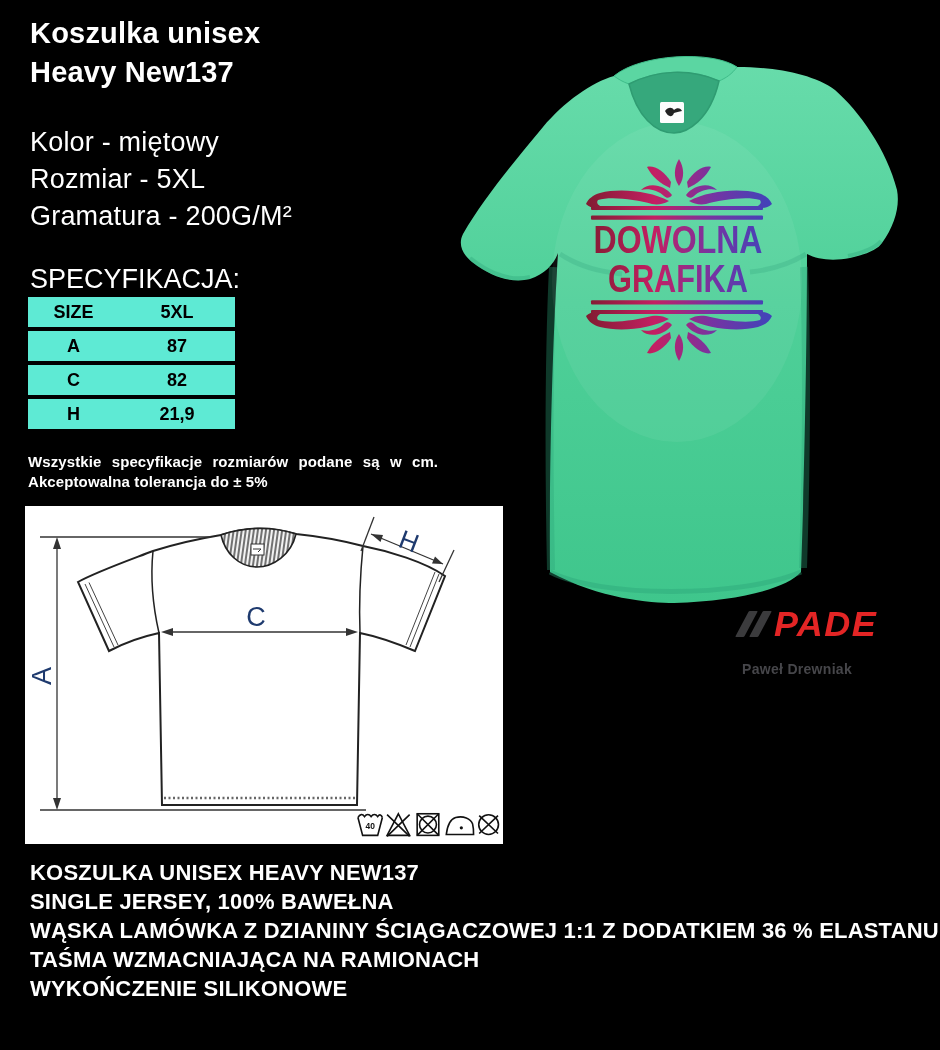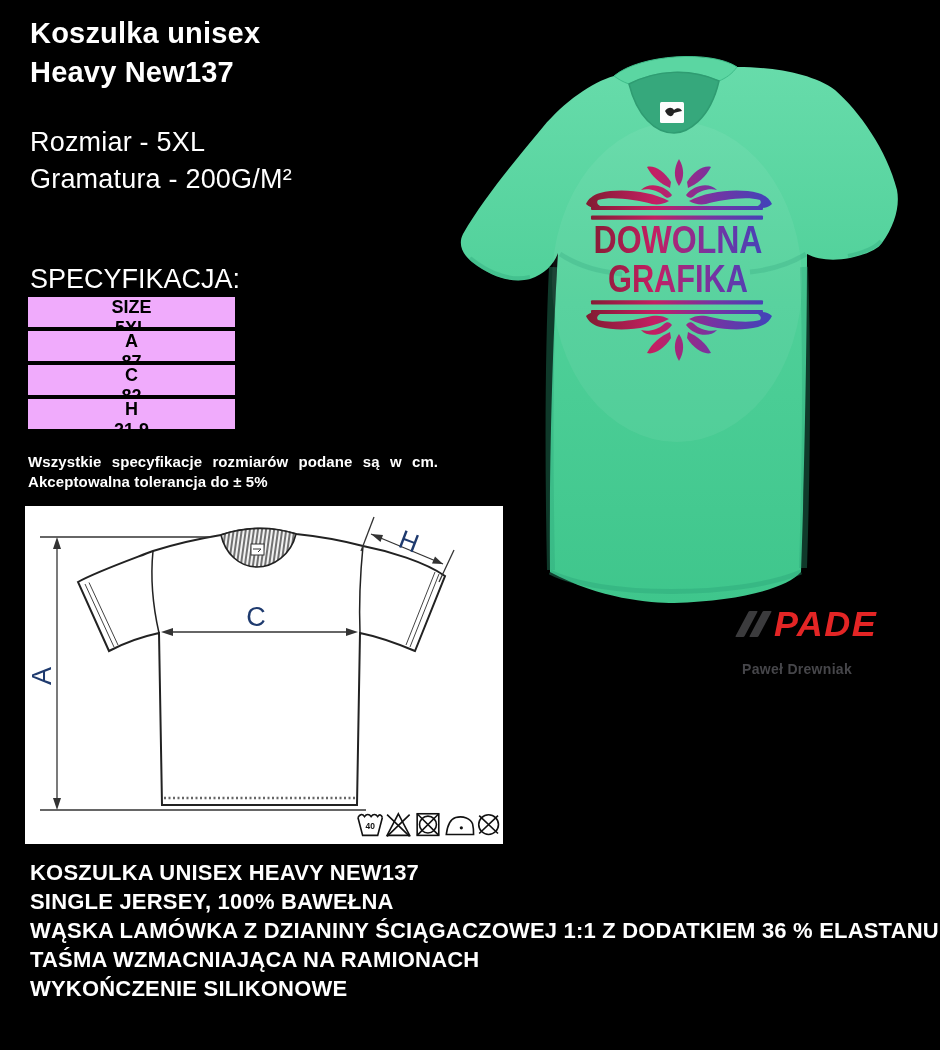--- a/index.html
+++ b/index.html
@@ -7,22 +7,22 @@
         font-family:"Liberation Sans", sans-serif;color:#fff;}
 
   .title{position:absolute;left:30px;top:14px;font-size:29px;font-weight:bold;
          line-height:39px;letter-spacing:.2px;}
   .attrs{position:absolute;left:30px;top:124px;font-size:27px;font-weight:400;
          line-height:37px;letter-spacing:.2px;}
   .spec-heading{position:absolute;left:30px;top:264px;font-size:27px;font-weight:400;}
 
   .spec-table{position:absolute;left:28px;top:297px;width:207px;
               display:flex;flex-direction:column;gap:4px;}
-  .spec-row{background:#f0abfc;color:#000;height:30px;display:flex;align-items:center;
-            font-weight:bold;font-size:18px;flex-direction:column;}
+  .spec-row{background:#5eead4;color:#000;height:30px;display:flex;align-items:center;
+            font-weight:bold;font-size:18px;}
   .spec-row .c1{width:44%;text-align:center;}
   .spec-row .c2{width:56%;text-align:center;}
 
   .note{position:absolute;left:28px;top:452px;font-size:15px;font-weight:bold;
         line-height:20px;letter-spacing:.1px;}
   .note .l1{word-spacing:6px;}
 
   .diagram{position:absolute;left:25px;top:506px;width:478px;height:338px;background:#fff;}
   .diagram svg{display:block;}
 
@@ -43,20 +43,21 @@
 <body>
 
 <div class="page">
 
   <div class="title">
     <div>Koszulka unisex</div>
     <div>Heavy New137</div>
   </div>
 
   <div class="attrs">
+    <div>Kolor - miętowy</div>
     <div>Rozmiar - 5XL</div>
     <div>Gramatura - 200G/M²</div>
   </div>
 
   <div class="spec-heading">SPECYFIKACJA:</div>
 
   <div class="spec-table">
     <div class="spec-row">
       <div class="c1">SIZE</div>
       <div class="c2">5XL</div>

